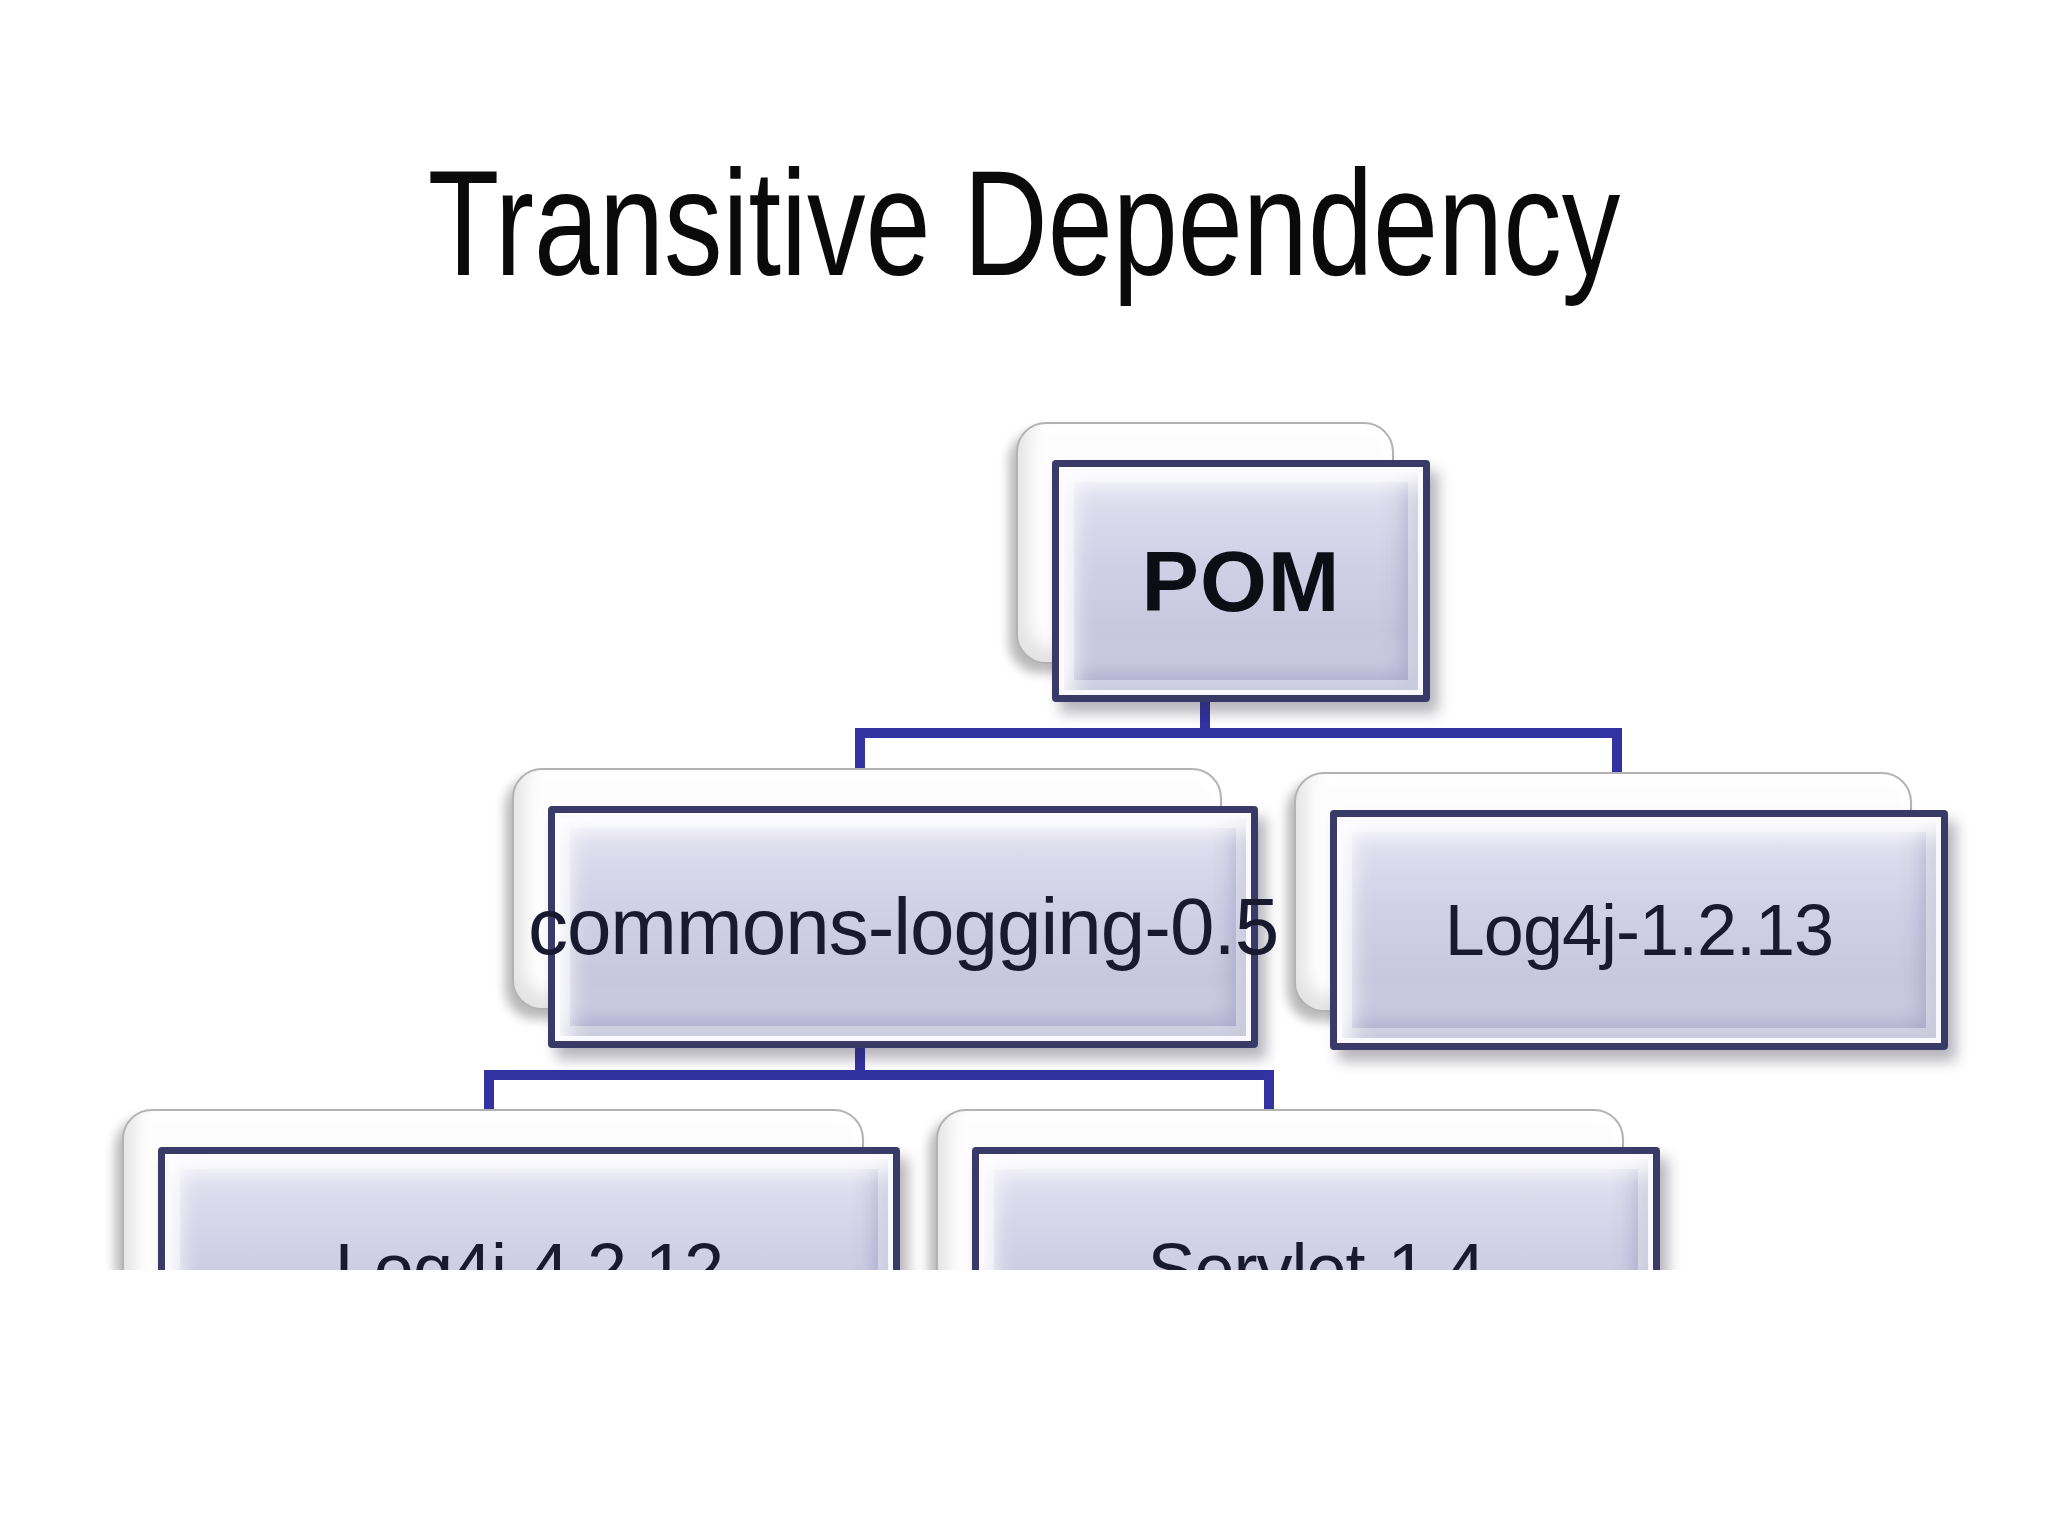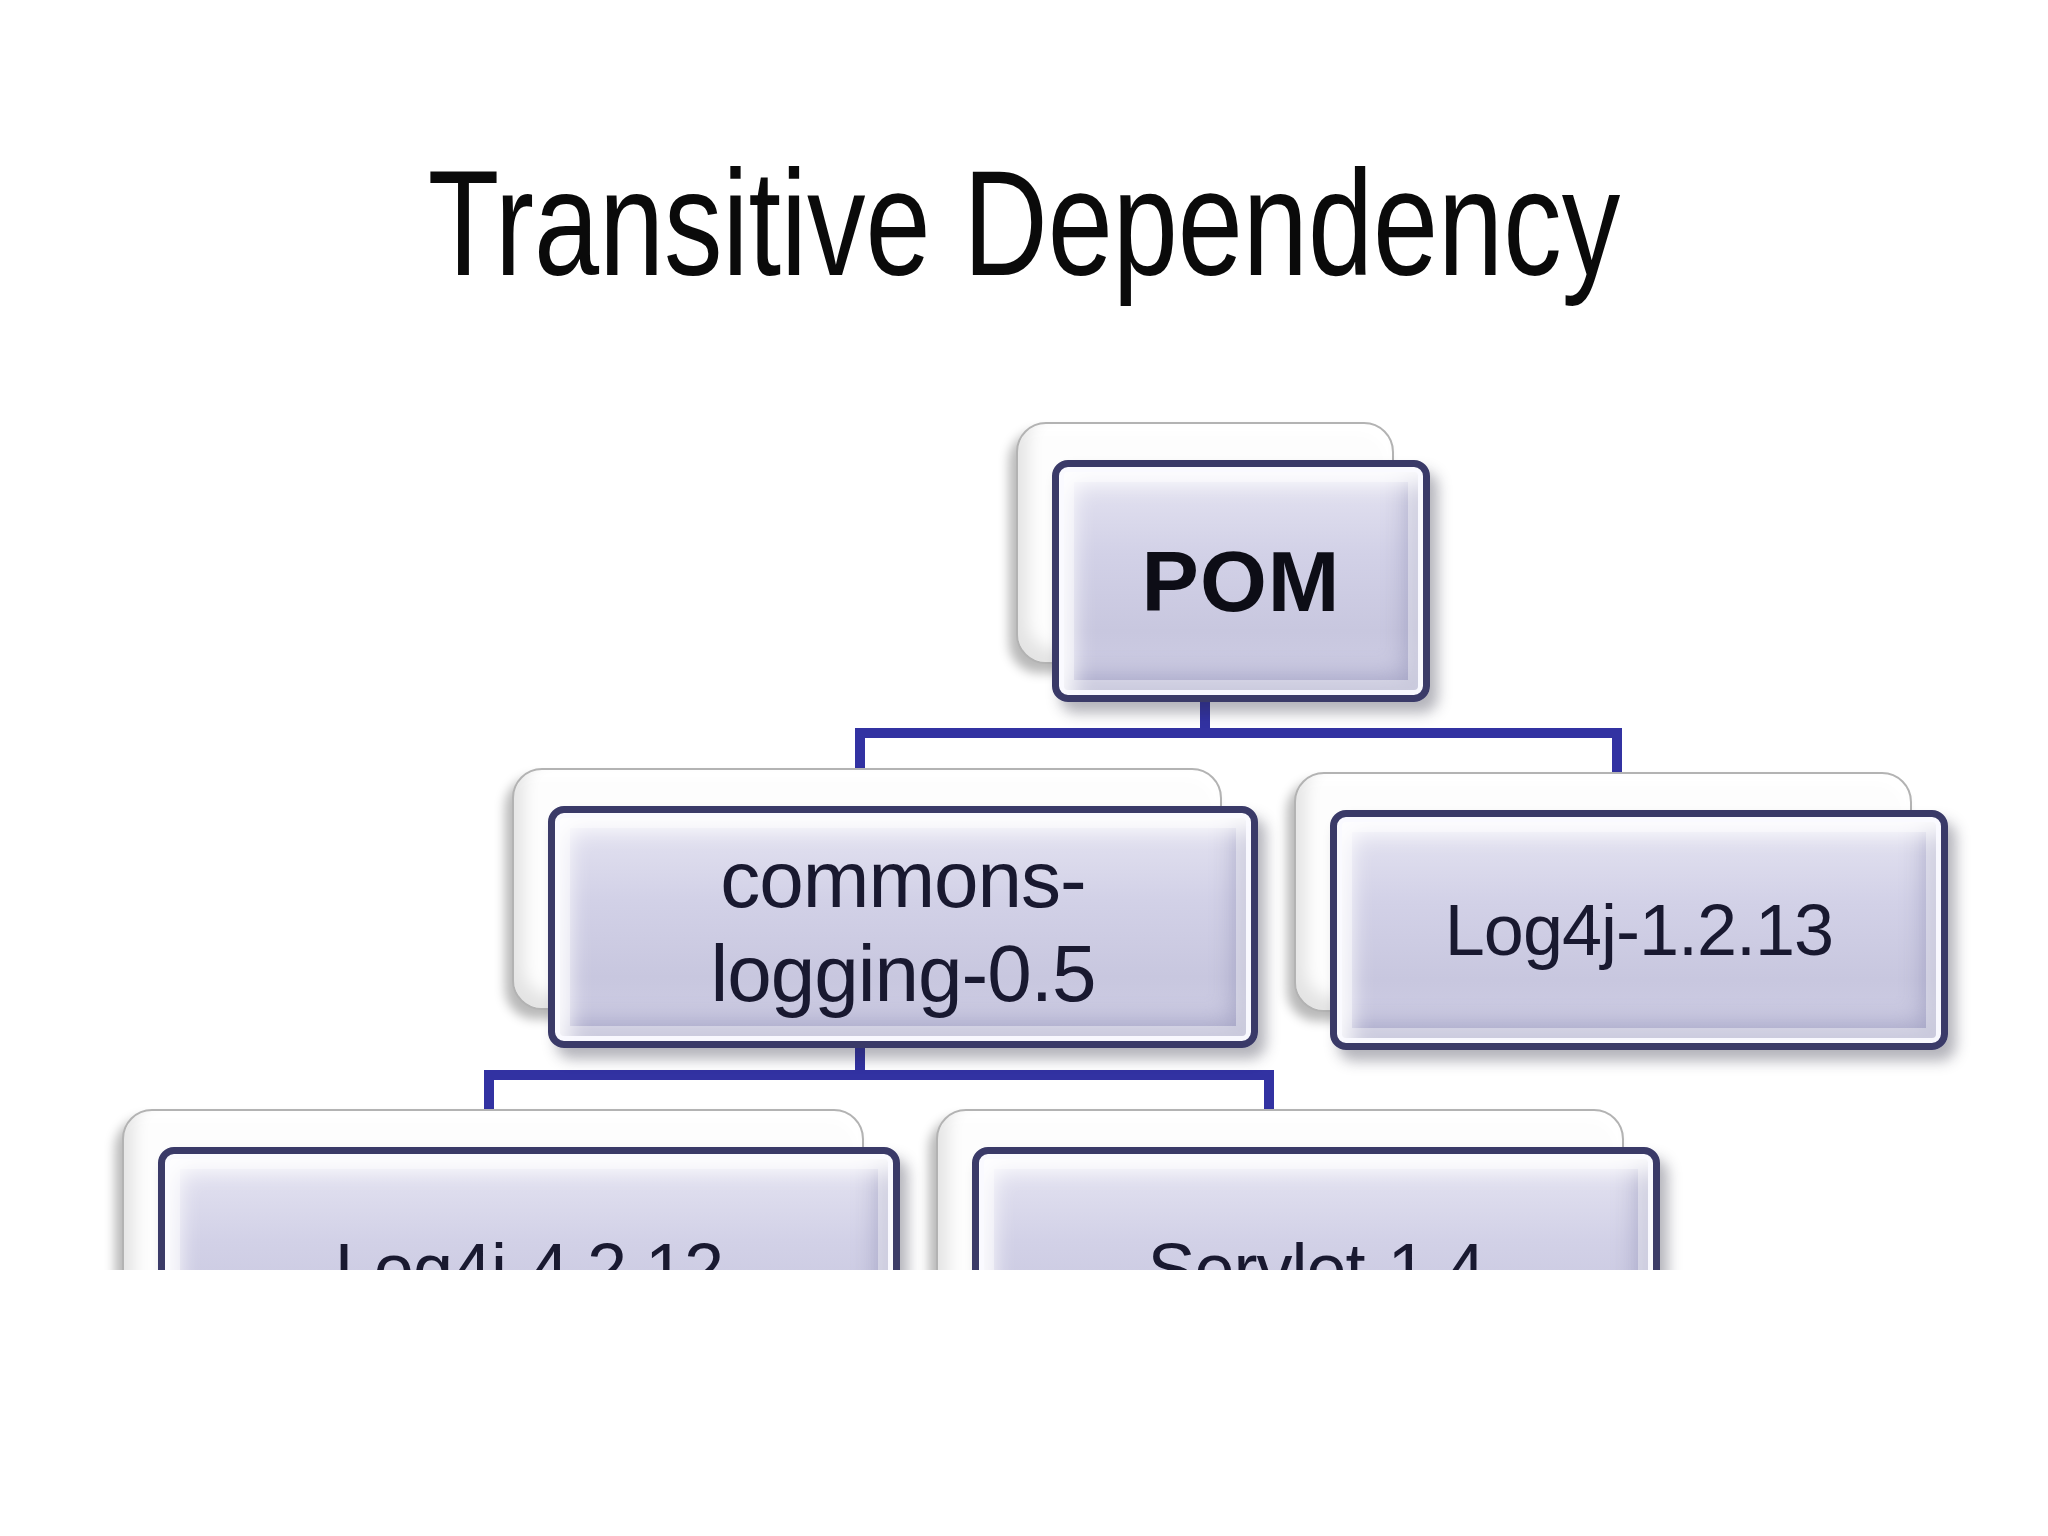--- a/index.html
+++ b/index.html
@@ -64,21 +64,21 @@
     left: 36px;
     top: 38px;
     width: var(--w);
     height: var(--h);
     box-sizing: border-box;
     display: flex;
     align-items: center;
     justify-content: center;
     text-align: center;
     border: 7px solid #3a3a68;
-    border-radius: 16px;
+    border-radius: 4px;
     color: #17172e;
     background: linear-gradient(180deg, #e6e5f2 0%, #d2d1e7 38%, #c8c7df 72%, #cfcee5 100%);
     box-shadow:
       inset 0 0 0 5px rgba(250, 250, 255, 0.95),
       inset 0 0 0 15px rgba(255, 255, 255, 0.40),
       inset 14px 16px 22px rgba(255, 255, 255, 0.95),
       inset -16px -18px 24px rgba(108, 108, 152, 0.42),
       8px 11px 14px rgba(40, 40, 60, 0.35);
   }
   .node .label {
@@ -90,21 +90,21 @@
     white-space: nowrap;
   }
   .node.pom .label {
     font-size: 86px;
     font-weight: 700;
     color: #0d0d16;
     letter-spacing: 1px;
   }
   .node .stack {
     display: flex;
-    flex-direction: column;
+    flex-direction: row;
     line-height: 1.17;
   }
   .node .stack .label {
     font-size: 80px;
   }
 
   
   #g-pom      { left: 1016px; top:  422px; --w: 378px; --h: 242px; }
   #g-commons  { left:  512px; top:  768px; --w: 710px; --h: 242px; }
   #g-log4j13  { left: 1294px; top:  772px; --w: 618px; --h: 240px; }

